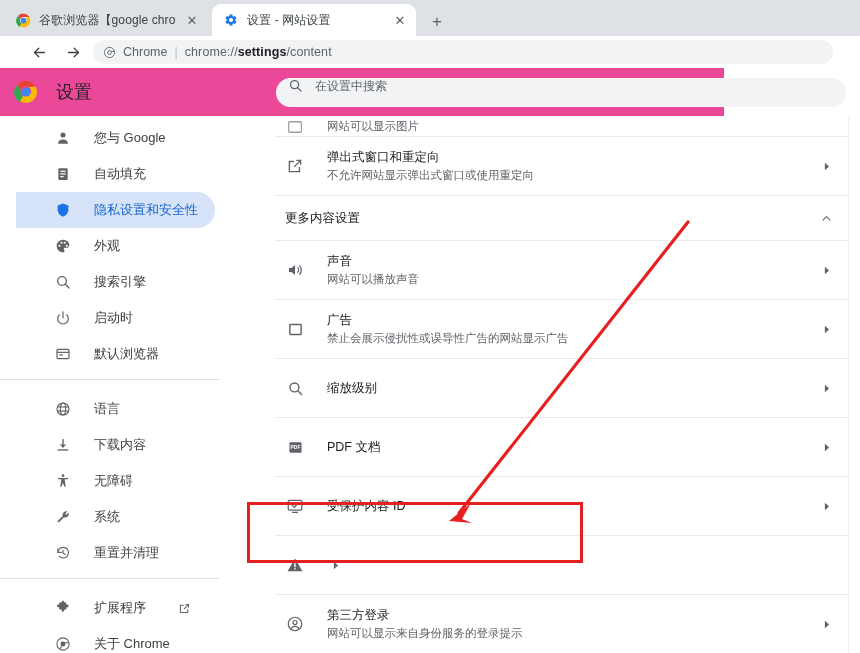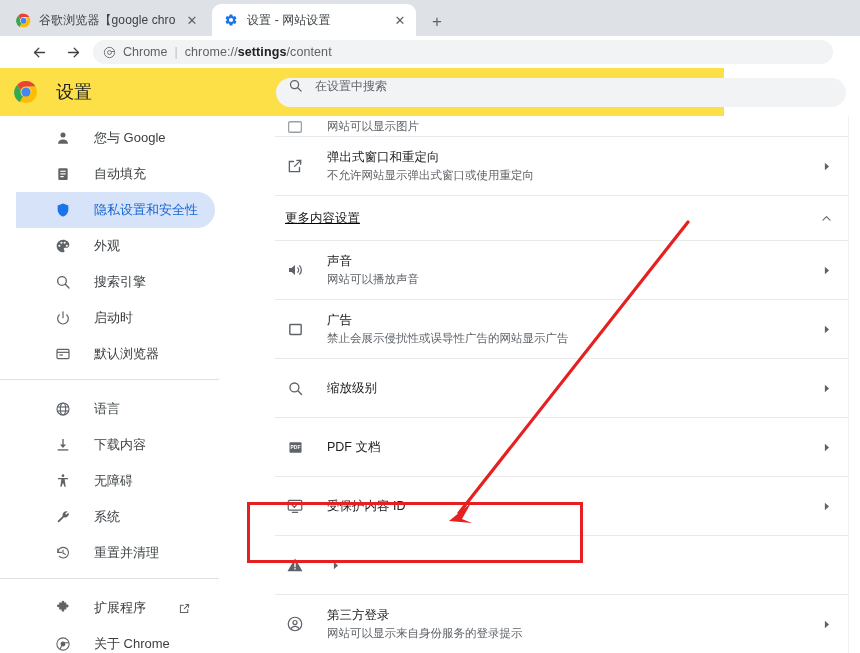--- a/index.html
+++ b/index.html
@@ -52,21 +52,21 @@
     font-size: 12.5px; color: #202124;
   }
   .omnibox .chip { color: #5f6368; font-size: 12.5px; }
   .omnibox .divider { color: #bdc1c6; font-size: 12.5px; }
   .omnibox .url { color: #5f6368; font-size: 12.5px; letter-spacing: .1px; }
   .omnibox .url b { color: #202124; font-weight: 700; }
 
   
   .settings-header {
     position: absolute; left: 0; top: 68px; width: 724px; height: 48px;
-    background: #fde047; border-bottom: 0 none;
+    background: #ec4899; border-bottom: 0 none;
   }
   .sh-logo { position: absolute; left: 14px; top: 12px; width: 24px; height: 24px; }
   .sh-title { position: absolute; left: 56px; top: 12px;
               font-size: 18px; color: #202124; line-height: 24px; }
   .searchbox {
     position: absolute; left: 276px; top: 10px; width: 570px; height: 29px;
     background: #f1f3f4; border-radius: 15px;
     display: flex; align-items: flex-start; padding: 0 12px; gap: 12px;
   }
   .searchbox .sicon { width: 15px; height: 15px; color: #5f6368; flex: 0 0 15px; }
@@ -107,21 +107,21 @@
   .row .ricon { width: 20px; height: 20px; flex: 0 0 20px; margin-right: 22px;
                 display: flex; align-items: center; justify-content: center;
                 color: #5f6368; }
   .row .rtext { flex: 1; display: flex; flex-direction: column; gap: 3px; }
   .row .rtitle { font-size: 12.5px; color: #202124; line-height: 16px; }
   .row .rsub { font-size: 11.5px; color: #5f6368; line-height: 15px; }
   .row .rchev { width: 16px; height: 16px; flex: 0 0 16px; color: #5f6368;
                 display: flex; align-items: center; justify-content: center; }
 
   .section-head {
-    display: flex; align-items: center; height: 44px; padding: 0 14px 0 10px; text-decoration: underline;
+    display: flex; align-items: center; height: 44px; padding: 0 14px 0 10px;
   }
   .section-head .shtitle { flex: 1; font-size: 12.5px; color: #202124; }
   .section-head .shchev { width: 16px; height: 16px; color: #5f6368;
                           display: flex; align-items: center; justify-content: center; }
 
   .partial-row {
     position: relative; height: 20px; overflow: hidden;
     padding: 0 14px 0 10px; display: flex; align-items: center;
   }
   .partial-row .pr-icon { width: 20px; height: 20px; flex: 0 0 20px;

